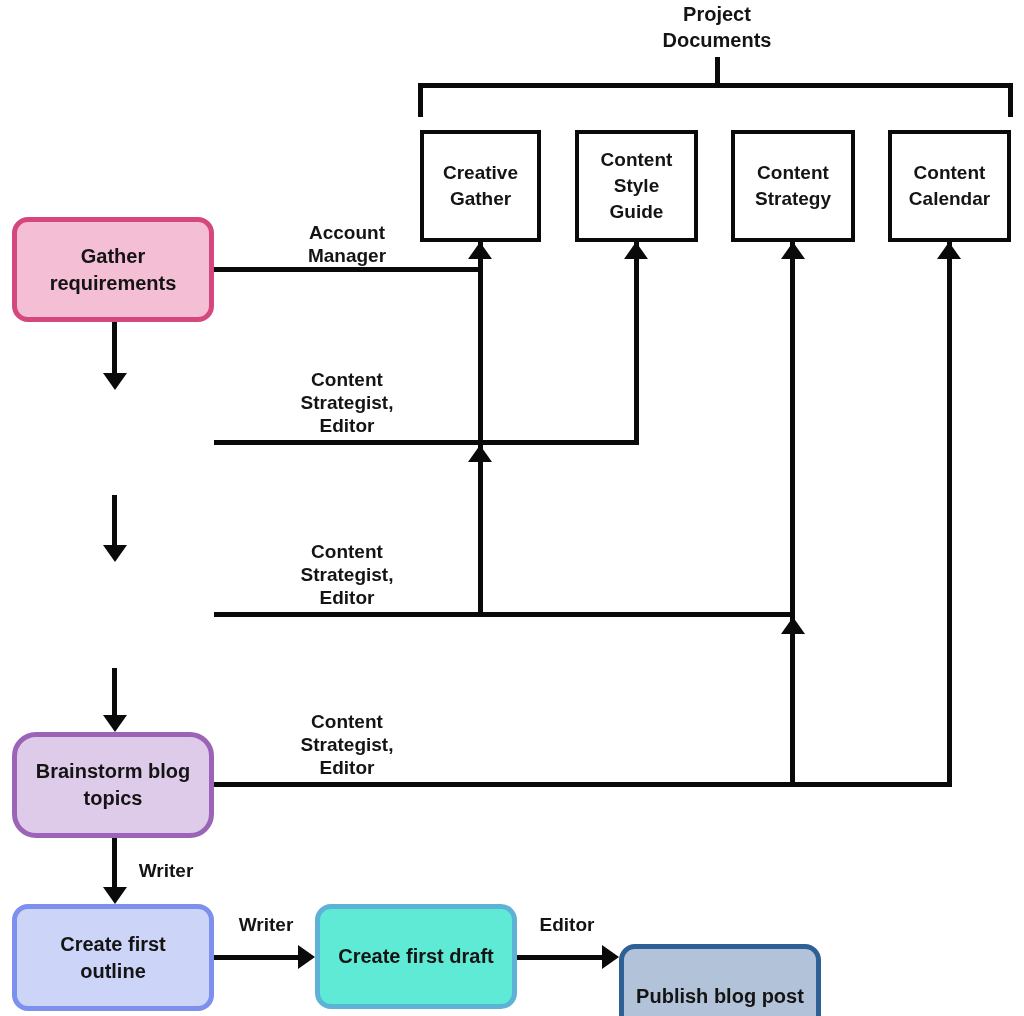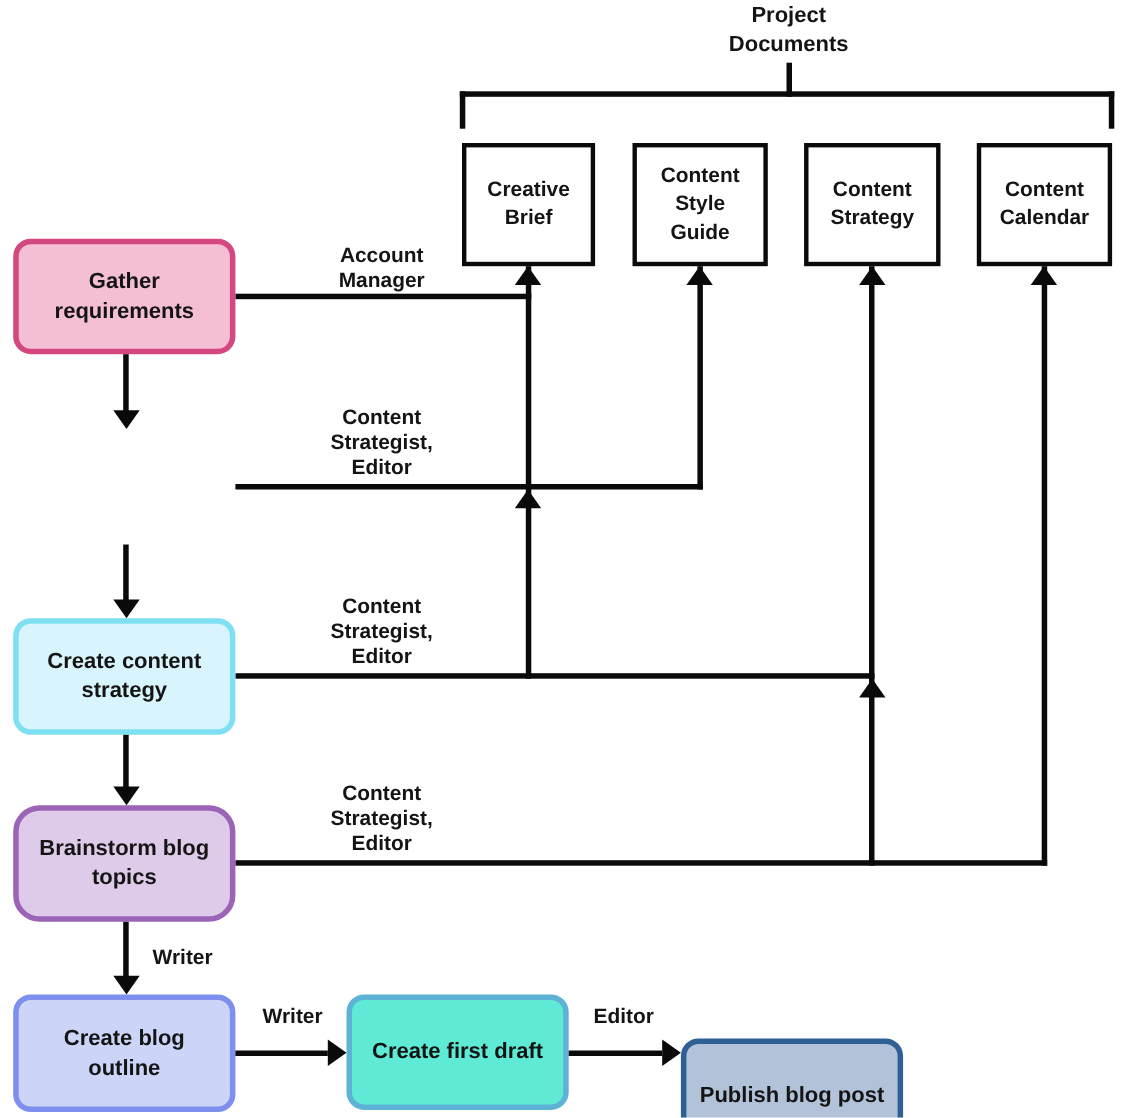--- a/index.html
+++ b/index.html
@@ -48,21 +48,21 @@
 <div id="canvas" style="background: rgb(255, 255, 255);">
 
   <div class="title" style="left:615px;top:1px;width:204px;">Project
 Documents</div>
   <div class="line" style="left:715px;top:57px;width:5px;height:31px;"></div>
   <div class="line" style="left:418px;top:83px;width:595px;height:5px;"></div>
   <div class="line" style="left:418px;top:83px;width:5px;height:34px;"></div>
   <div class="line" style="left:1008px;top:83px;width:5px;height:34px;"></div>
 
   <div class="dbox" style="left:420px;top:130px;width:121px;height:112px;">Creative
-Brief</div>
+Gather</div>
   <div class="dbox" style="left:575px;top:130px;width:123px;height:112px;">Content
 Style
 Guide</div>
   <div class="dbox" style="left:731px;top:130px;width:124px;height:112px;">Content
 Strategy</div>
   <div class="dbox" style="left:888px;top:130px;width:123px;height:112px;">Content
 Calendar</div>
 
   <div class="line" style="left:478px;top:242px;width:5px;height:375px;"></div>
   <div class="line" style="left:634px;top:242px;width:5px;height:203px;"></div>
@@ -77,25 +77,23 @@
   <div class="ah-up" style="left:468px;top:445px;"></div>
   <div class="ah-up" style="left:781px;top:617px;"></div>
 
   <div class="line" style="left:214px;top:267px;width:269px;height:5px;"></div>
   <div class="line" style="left:214px;top:440px;width:425px;height:5px;"></div>
   <div class="line" style="left:214px;top:612px;width:581px;height:5px;"></div>
   <div class="line" style="left:214px;top:782px;width:738px;height:5px;"></div>
 
   <div class="pbox" style="left: 12px; top: 217px; width: 202px; height: 105px; background-color: rgb(244, 190, 212); border-color: rgb(213, 71, 127);">Gather
 requirements</div>
-  <div class="pbox" style="left: 12px; top: 562px; width: 202px; height: 106px; background-color: rgb(216, 244, 252); border-color: rgb(127, 224, 242);">Create content
-strategy</div>
   <div class="pbox" style="left: 12px; top: 732px; width: 202px; height: 106px; background-color: rgb(222, 203, 233); border-color: rgb(156, 100, 182); border-radius: 24px;">Brainstorm blog
 topics</div>
-  <div class="pbox" style="left: 12px; top: 904px; width: 202px; height: 107px; background-color: rgb(204, 212, 248); border-color: rgb(126, 144, 238);">Create blog
+  <div class="pbox" style="left: 12px; top: 904px; width: 202px; height: 107px; background-color: rgb(204, 212, 248); border-color: rgb(126, 144, 238);">Create first
 outline</div>
 
   <div class="pbox" style="left: 315px; top: 904px; width: 202px; height: 105px; background-color: #5eead4; border-color: rgb(92, 179, 214);">Create first draft</div>
   <div class="pbox" style="left: 619px; top: 944px; width: 202px; height: 105px; background-color: rgb(178, 195, 217); border-color: rgb(46, 95, 149);">Publish blog post</div>
 
   <div class="line" style="left:112px;top:322px;width:5px;height:53px;"></div>
   <div class="ah-down" style="left:103px;top:373px;"></div>
 
   <div class="line" style="left:112px;top:495px;width:5px;height:52px;"></div>
   <div class="ah-down" style="left:103px;top:545px;"></div>

